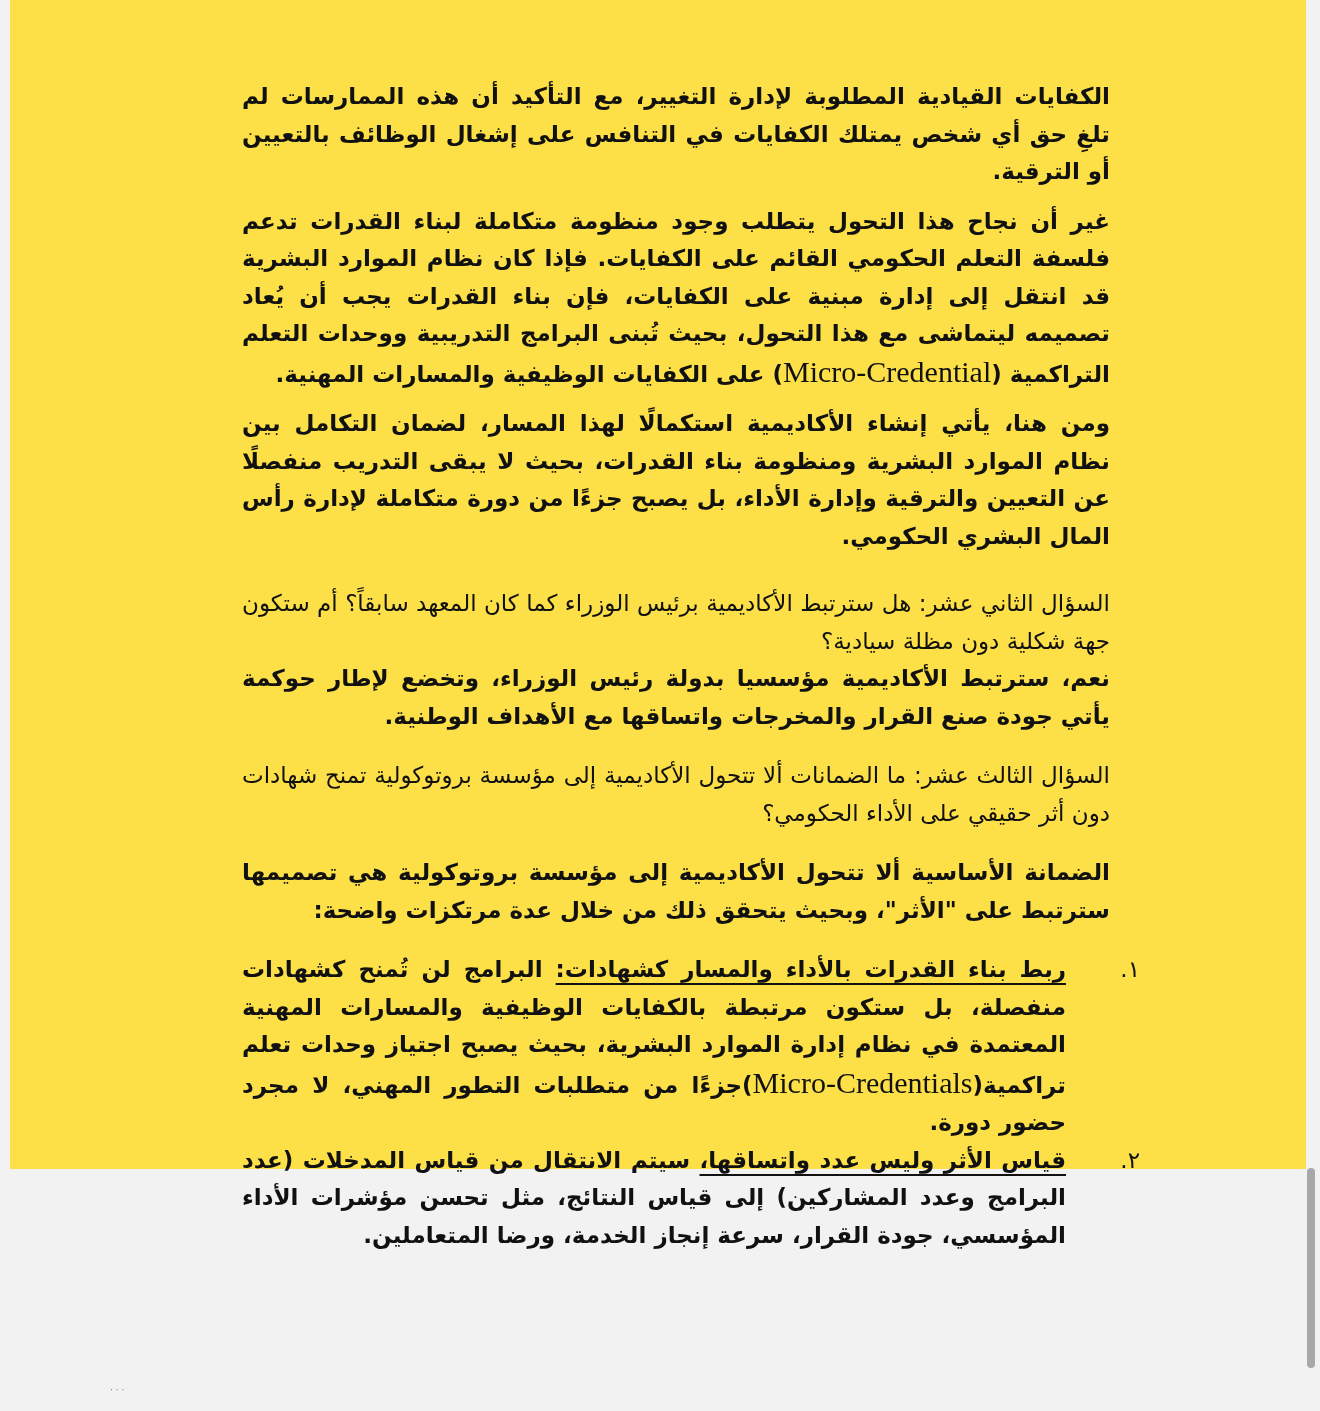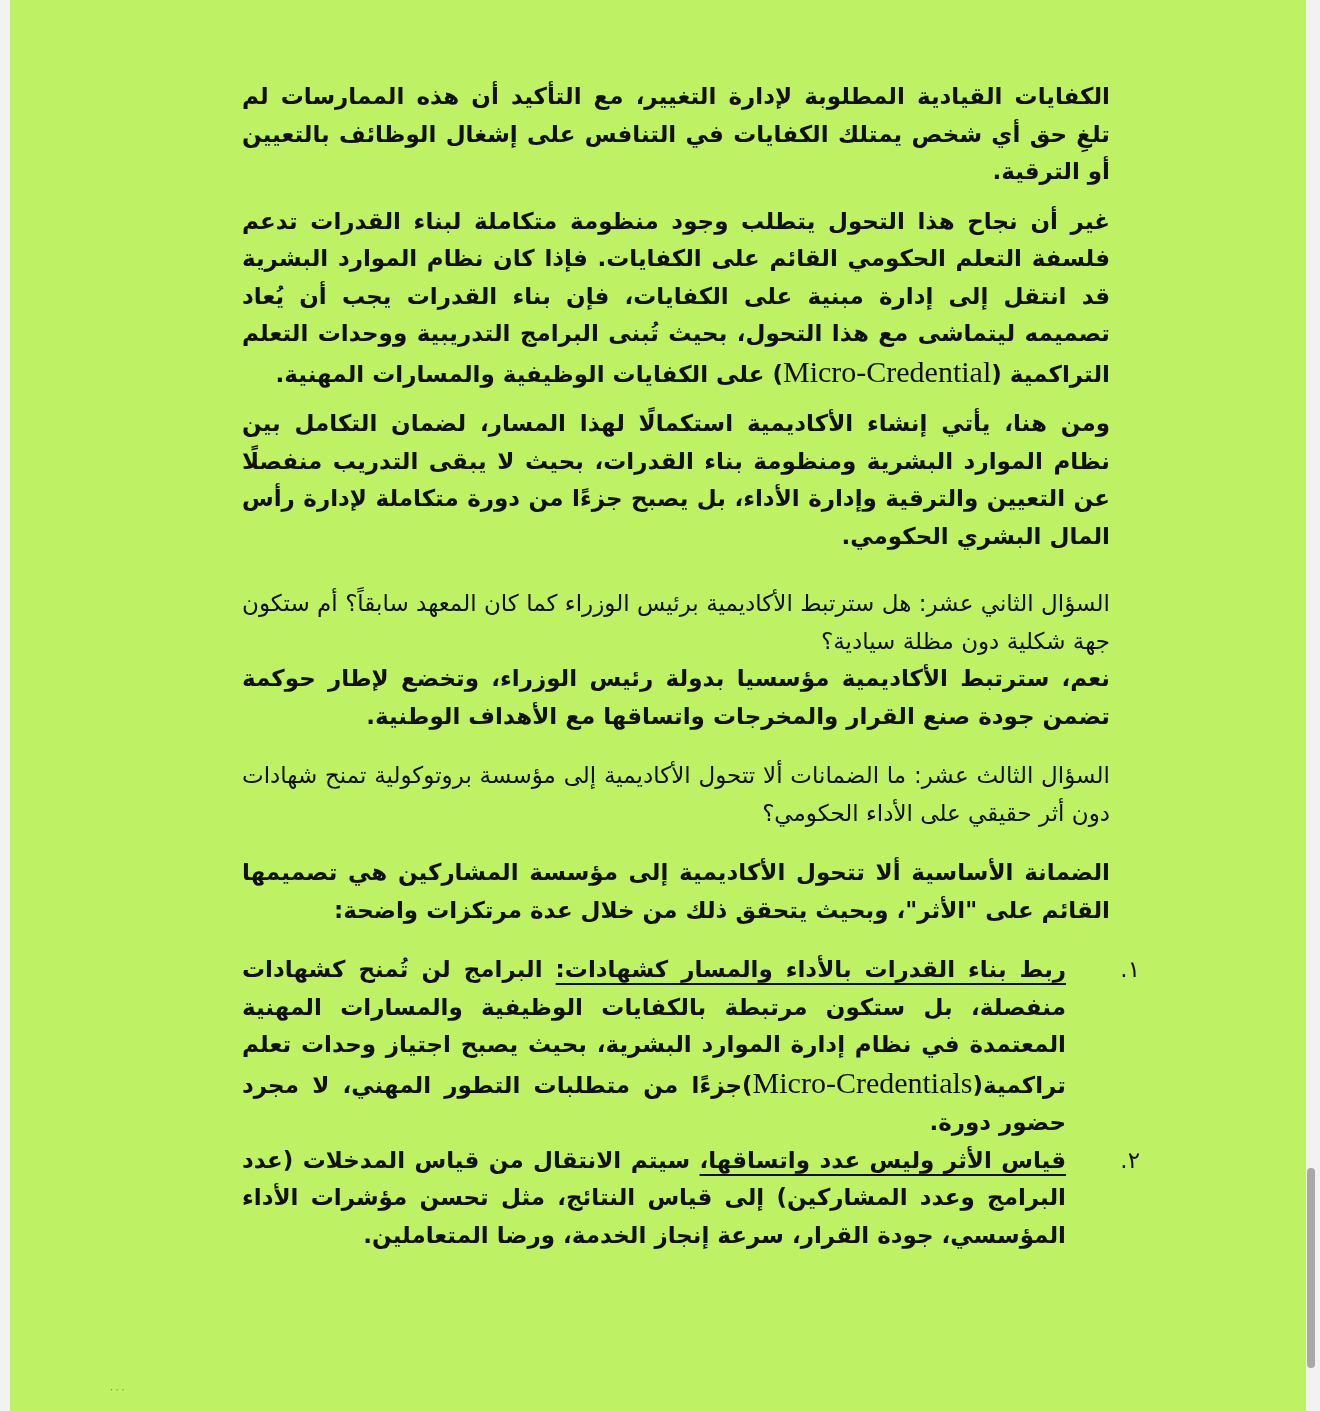--- a/index.html
+++ b/index.html
@@ -3,22 +3,22 @@
 <meta charset="utf-8">
 <style>
   html, body { margin: 0; padding: 0; }
   body {
     width: 1320px; height: 1411px; overflow: hidden;
     background: #f2f2f2;
     font-family: "DejaVu Sans", "Liberation Sans", sans-serif;
     position: relative;
   }
   .page {
-    position: absolute; left: 10px; top: 0; width: 1300px; height: 1411px;
-    background: #bef264;
+    position: absolute; left: 10px; top: 0; width: 1300px; height: 1169px;
+    background: #fde047;
   }
   .content {
     position: absolute; left: 232px; width: 868px; top: 78px;
     direction: rtl; text-align: justify; text-align-last: right;
     color: #111; font-weight: bold; font-size: 23px; line-height: 37.5px;
   }
   .content p { margin: 0; }
   .gap-sm { height: 12px; }
   .gap-md { height: 22px; }
   .gap-lg { height: 30px; }
@@ -51,26 +51,26 @@
 
     <p>
       <span>غير أن نجاح هذا التحول يتطلب وجود منظومة متكاملة لبناء القدرات تدعم فلسفة التعلم الحكومي القائم على الكفايات. فإذا كان نظام الموارد البشرية قد انتقل إلى إدارة مبنية على الكفايات، فإن بناء القدرات يجب أن يُعاد تصميمه ليتماشى مع هذا التحول، بحيث تُبنى البرامج التدريبية ووحدات التعلم التراكمية (</span><span class="ltr">Micro-Credential</span><span>) على الكفايات الوظيفية والمسارات المهنية.</span>
     </p>
     <div class="gap-sm"></div>
 
     <p>ومن هنا، يأتي إنشاء الأكاديمية استكمالًا لهذا المسار، لضمان التكامل بين نظام الموارد البشرية ومنظومة بناء القدرات، بحيث لا يبقى التدريب منفصلًا عن التعيين والترقية وإدارة الأداء، بل يصبح جزءًا من دورة متكاملة لإدارة رأس المال البشري الحكومي.</p>
     <div class="gap-lg"></div>
 
     <p class="question">السؤال الثاني عشر: هل سترتبط الأكاديمية برئيس الوزراء كما كان المعهد سابقاً؟ أم ستكون جهة شكلية دون مظلة سيادية؟</p>
-    <p>نعم، سترتبط الأكاديمية مؤسسيا بدولة رئيس الوزراء، وتخضع لإطار حوكمة تضمن جودة صنع القرار والمخرجات واتساقها مع الأهداف الوطنية.</p>
+    <p>نعم، سترتبط الأكاديمية مؤسسيا بدولة رئيس الوزراء، وتخضع لإطار حوكمة يأتي جودة صنع القرار والمخرجات واتساقها مع الأهداف الوطنية.</p>
     <div class="gap-md"></div>
 
     <p class="question">السؤال الثالث عشر: ما الضمانات ألا تتحول الأكاديمية إلى مؤسسة بروتوكولية تمنح شهادات دون أثر حقيقي على الأداء الحكومي؟</p>
     <div class="gap-md"></div>
-    <p>الضمانة الأساسية ألا تتحول الأكاديمية إلى مؤسسة المشاركين هي تصميمها القائم على "الأثر"، وبحيث يتحقق ذلك من خلال عدة مرتكزات واضحة:</p>
+    <p>الضمانة الأساسية ألا تتحول الأكاديمية إلى مؤسسة بروتوكولية هي تصميمها سترتبط على "الأثر"، وبحيث يتحقق ذلك من خلال عدة مرتكزات واضحة:</p>
     <div class="gap-md"></div>
 
     <ol class="list">
       <li>
         <span class="num">١.</span>
         <span class="ul">ربط بناء القدرات بالأداء والمسار كشهادات:</span><span> البرامج لن تُمنح كشهادات منفصلة، بل ستكون مرتبطة بالكفايات الوظيفية والمسارات المهنية المعتمدة في نظام إدارة الموارد البشرية، بحيث يصبح اجتياز وحدات تعلم تراكمية(</span><span class="ltr">Micro-Credentials</span><span>)جزءًا من متطلبات التطور المهني، لا مجرد حضور دورة.</span>
       </li>
       <li>
         <span class="num">٢.</span>
         <span class="ul">قياس الأثر وليس عدد واتساقها،</span><span> سيتم الانتقال من قياس المدخلات (عدد البرامج وعدد المشاركين) إلى قياس النتائج، مثل تحسن مؤشرات الأداء المؤسسي، جودة القرار، سرعة إنجاز الخدمة، ورضا المتعاملين.</span>

